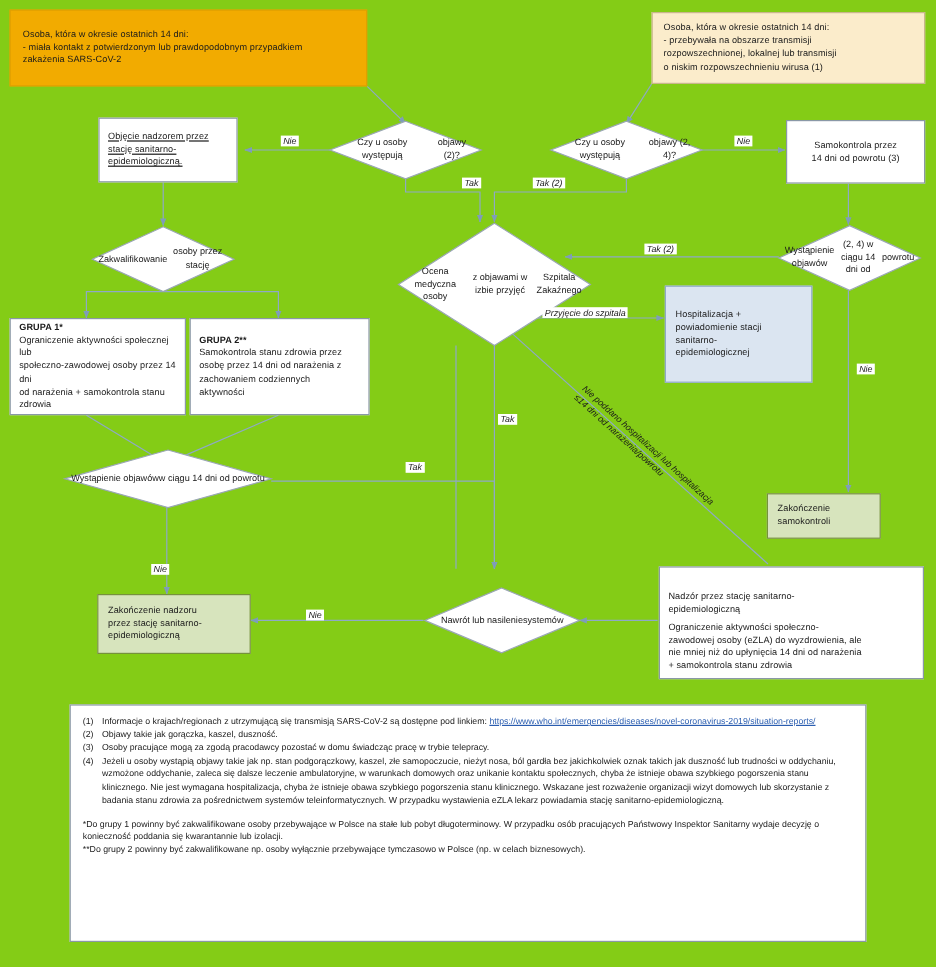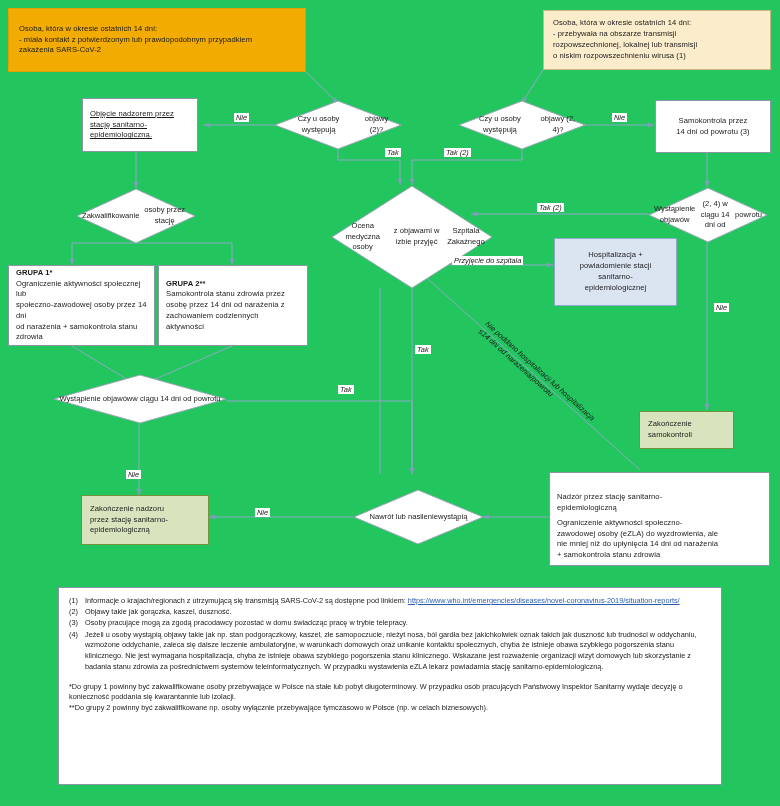--- a/index.html
+++ b/index.html
@@ -9,21 +9,21 @@
   }
   body {
     font-family: "Liberation Sans", sans-serif;
     color: #1a1a1a;
   }
   #page {
     position: relative;
     width: 780px;
     height: 806px;
     overflow: hidden;
-    background: #22c55e;
+    background: #84cc16;
   }
   #edges {
     position: absolute;
     left: 0;
     top: 0;
     width: 780px;
     height: 806px;
     pointer-events: none;
   }
   .node {
@@ -277,21 +277,21 @@
     <svg width="162" height="104" viewBox="0 0 162 104" xmlns="http://www.w3.org/2000/svg">
       <polygon points="81,1 161,52 81,103 1,52" fill="#ffffff" stroke="#9aa7b4" stroke-width="1"></polygon>
     </svg>
     <div class="diamond-label">
       <div>Ocena medyczna osoby</div>
       <div>z objawami w izbie przyjęć</div>
       <div>Szpitala Zakaźnego</div>
     </div>
   </div>
 
-  <div class="node rect blue" style="left:554px; top:238px; width:123px; height:68px;text-align:center;">
+  <div class="node rect blue" style="left:554px; top:238px; width:123px; height:81px;">
     <div>Hospitalizacja +</div>
     <div>powiadomienie  stacji</div>
     <div>sanitarno-</div>
     <div>epidemiologicznej</div>
   </div>
 
   <div class="diamond-wrap" style="left:648px; top:187px; width:120px; height:56px;">
     <svg width="120" height="56" viewBox="0 0 120 56" xmlns="http://www.w3.org/2000/svg">
       <polygon points="60,1 119,28 60,55 1,28" fill="#ffffff" stroke="#9aa7b4" stroke-width="1"></polygon>
     </svg>
@@ -322,21 +322,21 @@
     <div>przez  stację sanitarno-</div>
     <div>epidemiologiczną</div>
   </div>
 
   <div class="diamond-wrap" style="left:353px; top:489px; width:131px; height:56px;">
     <svg width="131" height="56" viewBox="0 0 131 56" xmlns="http://www.w3.org/2000/svg">
       <polygon points="65,1 130,28 65,55 1,28" fill="#ffffff" stroke="#9aa7b4" stroke-width="1"></polygon>
     </svg>
     <div class="diamond-label">
       <div>Nawrót lub nasilenie</div>
-      <div>wystąpią</div>
+      <div>systemów</div>
     </div>
   </div>
 
   <div class="node rect plain" style="left:549px; top:472px; width:221px; height:94px; justify-content:flex-start; padding-top:19px;">
     <div>Nadzór przez stację sanitarno-</div>
     <div>epidemiologiczną</div>
     <div style="height:8px;"></div>
     <div>Ograniczenie aktywności społeczno-</div>
     <div>zawodowej osoby (eZLA) do wyzdrowienia, ale</div>
     <div>nie mniej niż do upłynięcia 14 dni od narażenia</div>

